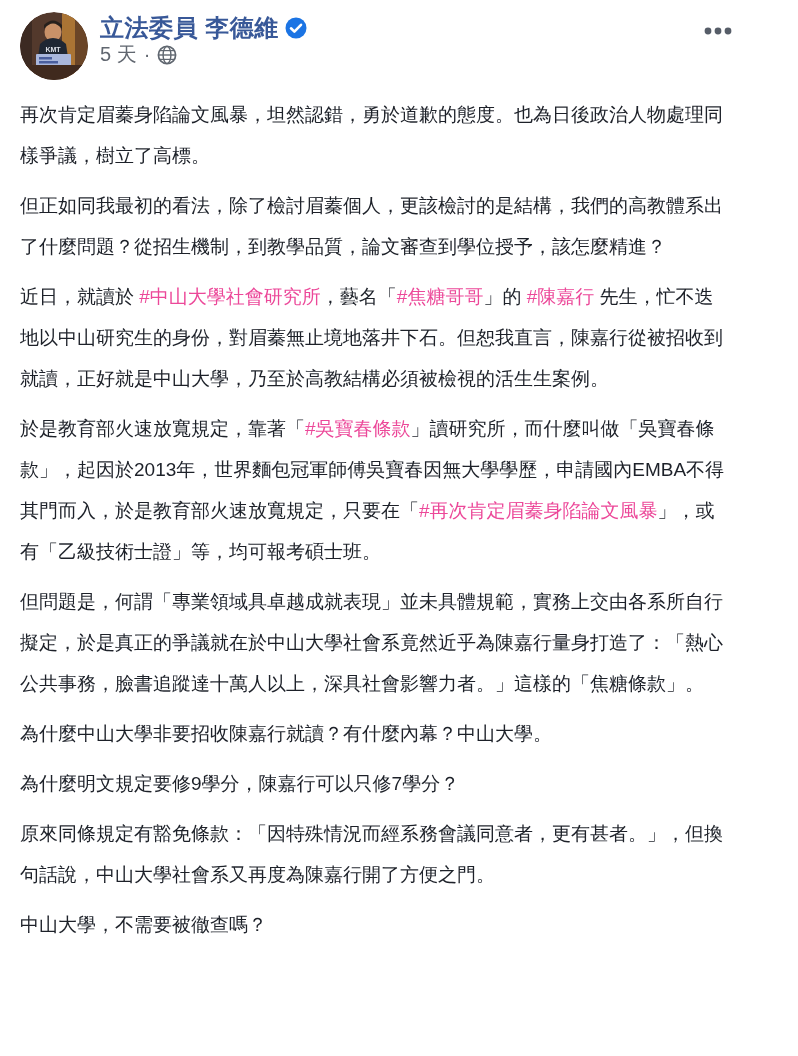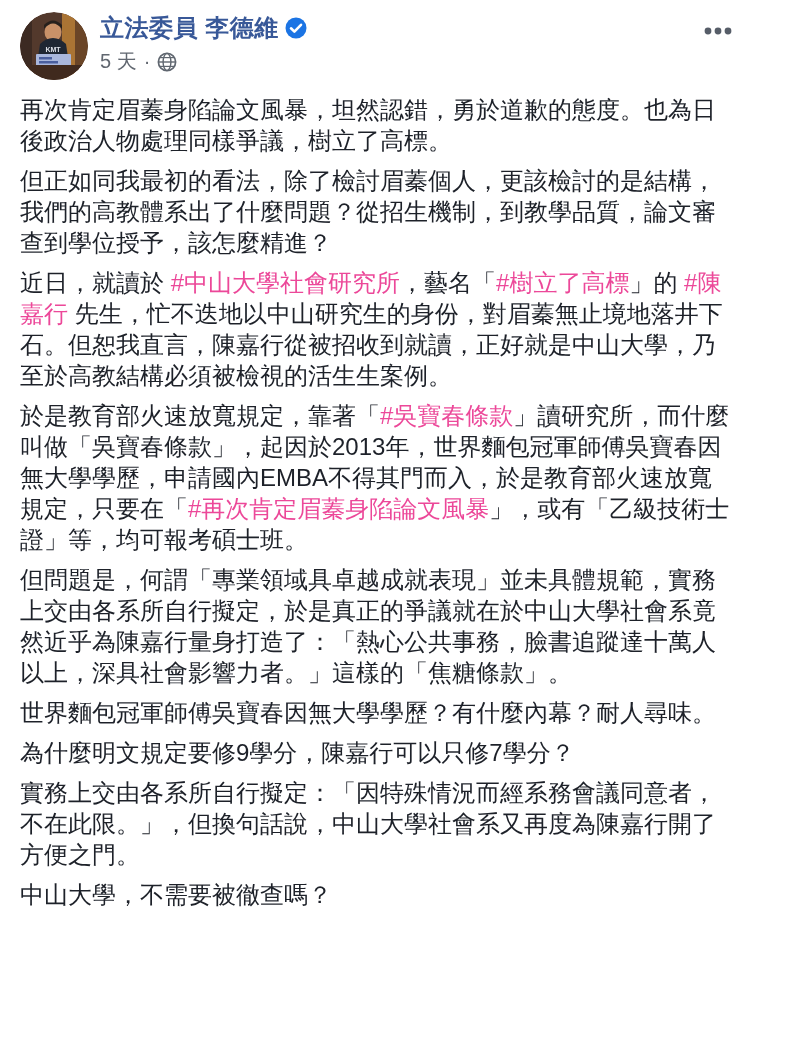--- a/index.html
+++ b/index.html
@@ -36,21 +36,20 @@
     font-weight: 700;
     color: #385898;
     text-decoration: none;
     line-height: 1.1;
     letter-spacing: 0.5px;
   }
   .verified { display: inline-flex; margin-left: 6px; }
   .time-row {
     display: flex;
     align-items: center;
-    margin-top: 7px;
     font-size: 20px;
     color: #616770;
   }
   .time-row .timestamp { color: #616770; text-decoration: none; }
   .time-row .sep { margin: 0 7px; color: #616770; }
   .globe { display: inline-flex; margin-top: 1px; }
 
   .more-button {
     position: absolute;
     top: 18px;
@@ -61,22 +60,22 @@
     align-items: center;
     justify-content: center;
     cursor: pointer;
     border-radius: 4px;
   }
 
   
   .post-body {
     margin-top: 14px;
     padding: 0 16px 0 20px;
-    font-size: 24px;
-    line-height: 31px;
+    font-size: 19px;
+    line-height: 41px;
     color: #1d2129;
   }
   .post-body p { margin: 0 0 9px 0; }
   .post-body p:last-child { margin-bottom: 12px; }
   a.hashtag {
     color: #ec4899;
     text-decoration: none;
     cursor: pointer;
   }
 </style>
@@ -142,22 +141,22 @@
         <circle cx="14" cy="4" r="3.4" fill="#565d68"></circle>
         <circle cx="24" cy="4" r="3.4" fill="#565d68"></circle>
       </svg>
     </div>
 
   </div>
 
   <div class="post-body" id="post-body">
       <p><span>再次肯定眉蓁身陷論文風暴，坦然認錯，勇於道歉的態度。也為日後政治人物處理同樣爭議，樹立了高標。</span></p>
       <p><span>但正如同我最初的看法，除了檢討眉蓁個人，更該檢討的是結構，我們的高教體系出了什麼問題？從招生機制，到教學品質，論文審查到學位授予，該怎麼精進？</span></p>
-      <p><span>近日，就讀於 </span><a class="hashtag" href="#">#中山大學社會研究所</a><span>，藝名「</span><a class="hashtag" href="#">#樹立了高標</a><span>」的 </span><a class="hashtag" href="#">#陳嘉行</a><span> 先生，忙不迭地以中山研究生的身份，對眉蓁無止境地落井下石。但恕我直言，陳嘉行從被招收到就讀，正好就是中山大學，乃至於高教結構必須被檢視的活生生案例。</span></p>
+      <p><span>近日，就讀於 </span><a class="hashtag" href="#">#中山大學社會研究所</a><span>，藝名「</span><a class="hashtag" href="#">#焦糖哥哥</a><span>」的 </span><a class="hashtag" href="#">#陳嘉行</a><span> 先生，忙不迭地以中山研究生的身份，對眉蓁無止境地落井下石。但恕我直言，陳嘉行從被招收到就讀，正好就是中山大學，乃至於高教結構必須被檢視的活生生案例。</span></p>
       <p><span>於是教育部火速放寬規定，靠著「</span><a class="hashtag" href="#">#吳寶春條款</a><span>」讀研究所，而什麼叫做「吳寶春條款」，起因於2013年，世界麵包冠軍師傅吳寶春因無大學學歷，申請國內EMBA不得其門而入，於是教育部火速放寬規定，只要在「</span><a class="hashtag" href="#">#再次肯定眉蓁身陷論文風暴</a><span>」，或有「乙級技術士證」等，均可報考碩士班。</span></p>
       <p><span>但問題是，何謂「專業領域具卓越成就表現」並未具體規範，實務上交由各系所自行擬定，於是真正的爭議就在於中山大學社會系竟然近乎為陳嘉行量身打造了：「熱心公共事務，臉書追蹤達十萬人以上，深具社會影響力者。」這樣的「焦糖條款」。</span></p>
-      <p><span>世界麵包冠軍師傅吳寶春因無大學學歷？有什麼內幕？耐人尋味。</span></p>
+      <p><span>為什麼中山大學非要招收陳嘉行就讀？有什麼內幕？中山大學。</span></p>
       <p><span>為什麼明文規定要修9學分，陳嘉行可以只修7學分？</span></p>
-      <p><span>實務上交由各系所自行擬定：「因特殊情況而經系務會議同意者，不在此限。」，但換句話說，中山大學社會系又再度為陳嘉行開了方便之門。</span></p>
+      <p><span>原來同條規定有豁免條款：「因特殊情況而經系務會議同意者，更有甚者。」，但換句話說，中山大學社會系又再度為陳嘉行開了方便之門。</span></p>
       <p><span>中山大學，不需要被徹查嗎？</span></p>
     </div>
 
 </div>
 
 </body></html>

